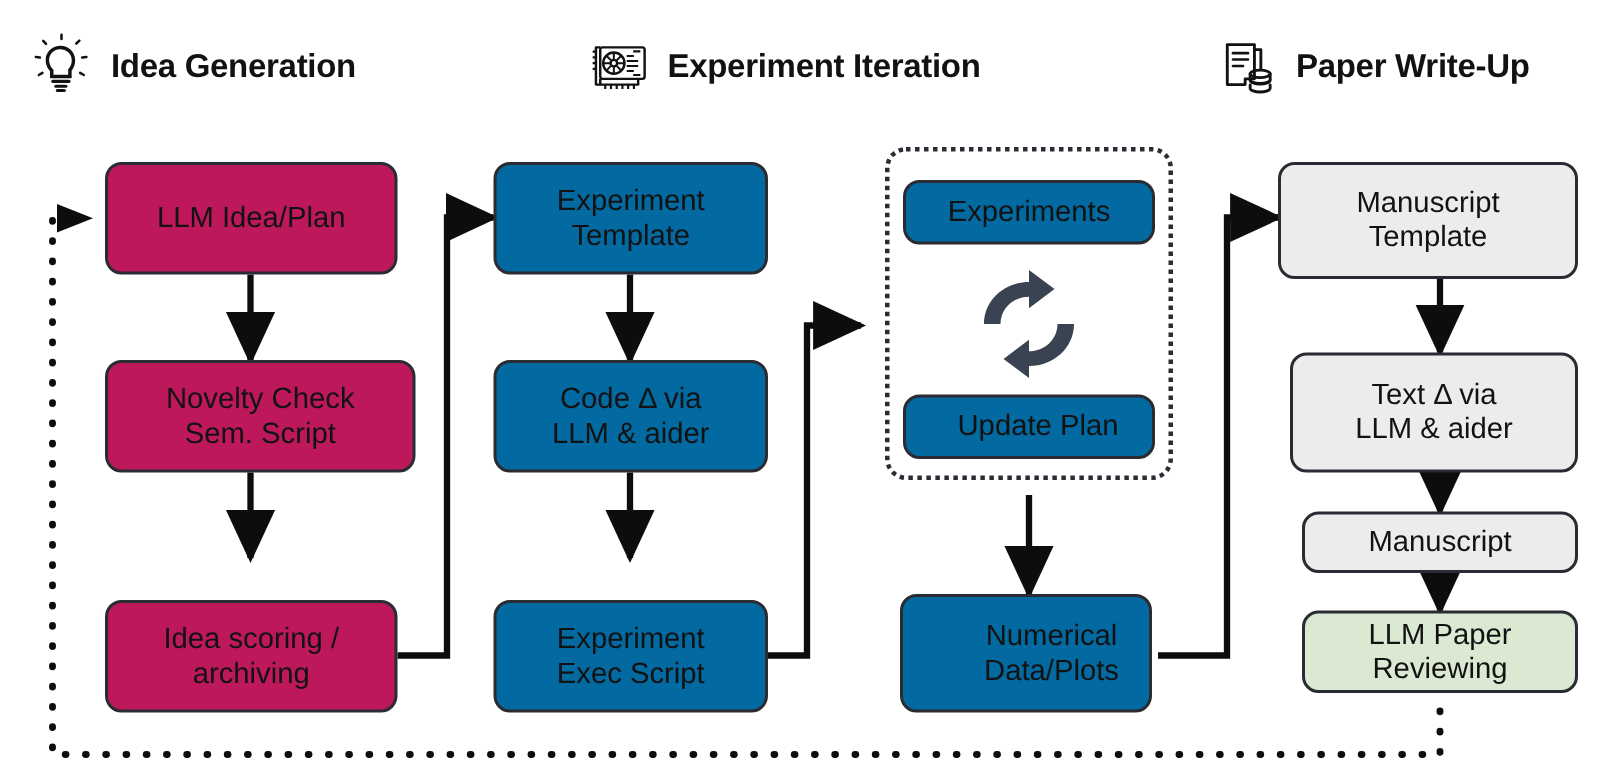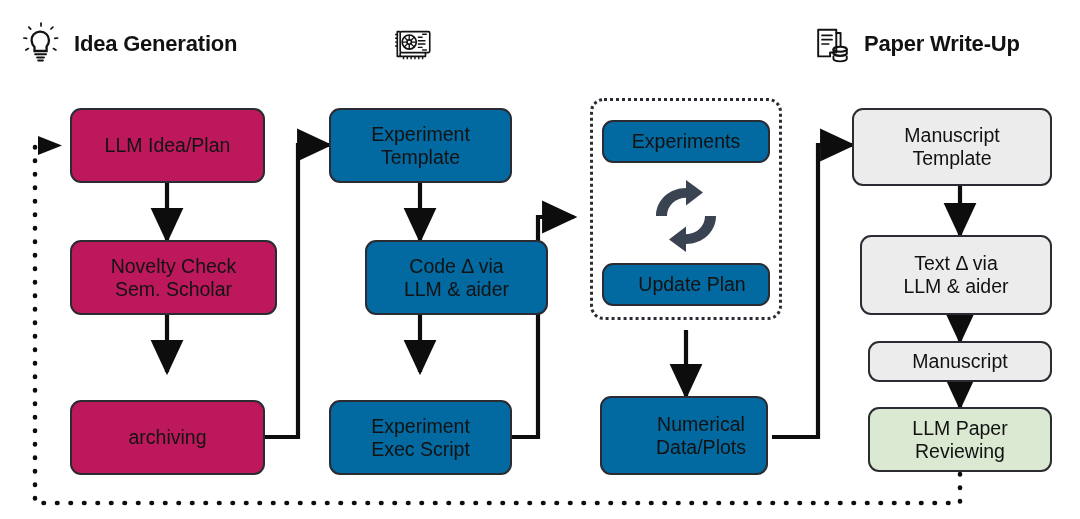--- a/index.html
+++ b/index.html
@@ -62,20 +62,21 @@
           <circle cx="17" cy="20" r="7.4"></circle>
           <circle cx="17" cy="20" r="2.3"></circle>
           <path d="M17 12.6 L17 17.7 M17 22.3 L17 27.4 M9.6 20 L14.7 20 M19.3 20 L24.4 20" stroke-width="1.4"></path>
           <path d="M11.8 14.8 L15 18 M19 21.9 L22.2 25.2 M22.2 14.8 L19 18 M15 21.9 L11.8 25.2" stroke-width="1.4"></path>
           <path d="M26 15 L31 15 M26 18.5 L34 18.5 M26 22 L34 22 M26 25.5 L31 25.5" stroke-width="1.5"></path>
           <path d="M30.5 11.8 L35.5 11.8" stroke-width="1.5"></path>
           <path d="M30.5 28.3 L35.5 28.3" stroke-width="1.5"></path>
         </g>
       </svg>
     </span>
+    <span class="htext">Experiment Iteration</span>
   </div>
 
   <div class="hdr" style="left:812px;top:22px;">
     <span class="glyph">
       <svg viewBox="0 0 42 44" width="40" height="44">
         <g fill="none" stroke="#121212" stroke-width="2" stroke-linejoin="round" stroke-linecap="round">
           <path d="M6.5 7 L25.5 7 L25.5 31 L19 31 L19 35 L6.5 35 Z"></path>
           <path d="M25.5 10.5 L30 10.5 L30 24"></path>
           <path d="M10.5 13 L21 13" stroke-width="1.8"></path>
           <path d="M10.5 17.5 L21 17.5" stroke-width="1.8"></path>
@@ -125,38 +126,39 @@
 
   <div class="node blue" style="left:70px;top:108px;width:195px;height:75px;">
     <div>
       <span>LLM Idea/Plan</span>
     </div>
   </div>
 
   <div class="node blue" style="left:70px;top:240px;width:207px;height:75px;">
     <div>
       <span>Novelty Check</span>
-      <span>Sem. Scholar</span>
+      <span>Sem. Script</span>
     </div>
   </div>
 
   <div class="node blue" style="left:70px;top:400px;width:195px;height:75px;">
     <div>
+      <span>Idea scoring /</span>
       <span>archiving</span>
     </div>
   </div>
 
   <div class="node tan" style="left:329px;top:108px;width:183px;height:75px;">
     <div>
       <span>Experiment</span>
       <span>Template</span>
     </div>
   </div>
 
-  <div class="node tan" style="left:329px;top:240px;width:183px;height:75px;margin-left:36px;">
+  <div class="node tan" style="left:329px;top:240px;width:183px;height:75px;">
     <div>
       <span>Code Δ via</span>
       <span>LLM &amp; aider</span>
     </div>
   </div>
 
   <div class="node tan" style="left:329px;top:400px;width:183px;height:75px;">
     <div>
       <span>Experiment</span>
       <span>Exec Script</span>
@@ -206,20 +208,20 @@
       <span>LLM &amp; aider</span>
     </div>
   </div>
 
   <div class="node gray" style="left:868px;top:341px;width:184px;height:41px;">
     <div>
         <span>Manuscript</span>
       </div>
   </div>
 
-  <div class="node green" style="left:868px;top:407px;width:184px;height:65px;">
+  <div class="node green" style="left:868px;top:407px;width:184px;height:55px;">
     <div>
       <span>LLM Paper</span>
       <span>Reviewing</span>
     </div>
   </div>
 
 </div>
 
 </body></html>

